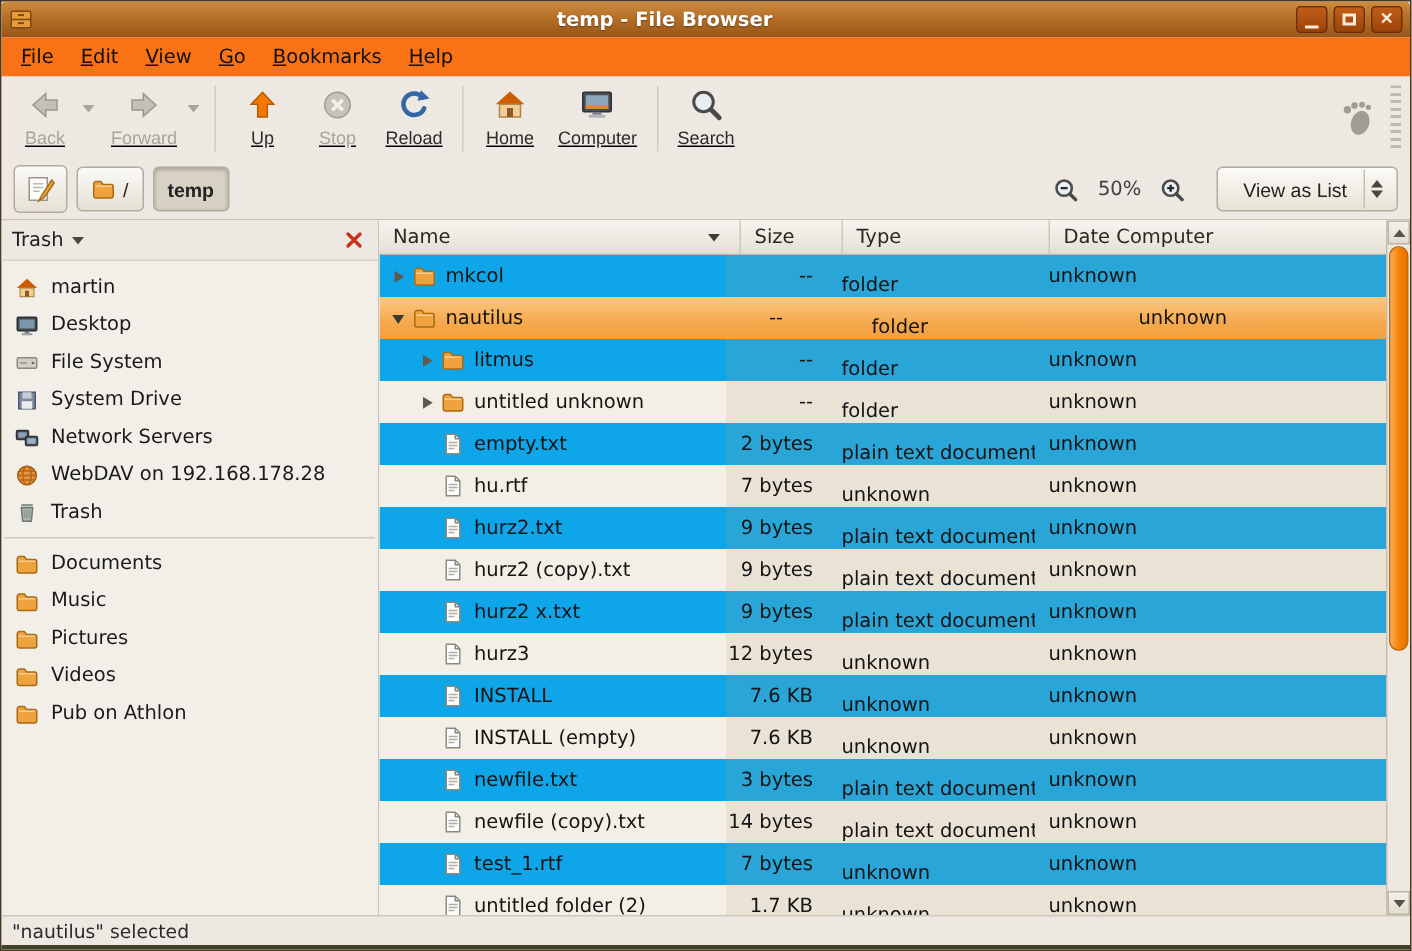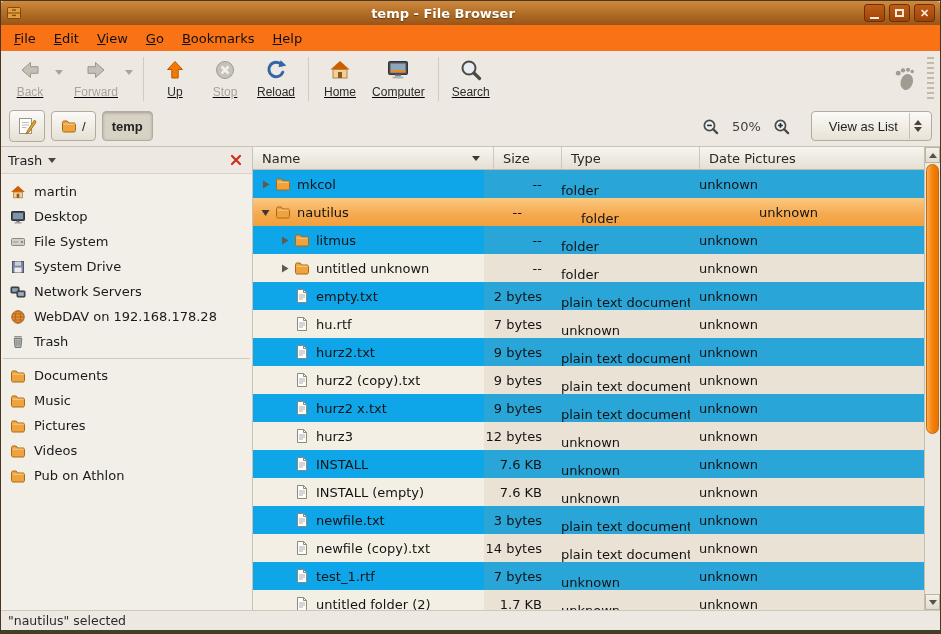--- a/index.html
+++ b/index.html
@@ -461,21 +461,21 @@
           <span>Name</span>
           <span class="sort-arrow"></span>
         </div>
         <div class="hcell h-size">
             <span>Size</span>
           </div>
         <div class="hcell h-type">
             <span>Type</span>
           </div>
         <div class="hcell h-date">
-            <span>Date Pictures</span>
+            <span>Date Computer</span>
           </div>
       </div>
       <div class="rows" id="rows">
           <div class="frow r-light">
             <div class="cell c-name">
               <span class="indent" style="flex:0 0 0px"></span>
               <span class="ic expander">
                 <svg viewBox="0 0 13 13">
                   <polygon points="4,2.5 10.5,6.5 4,10.5" fill="#5E5A50"></polygon>
                 </svg>

